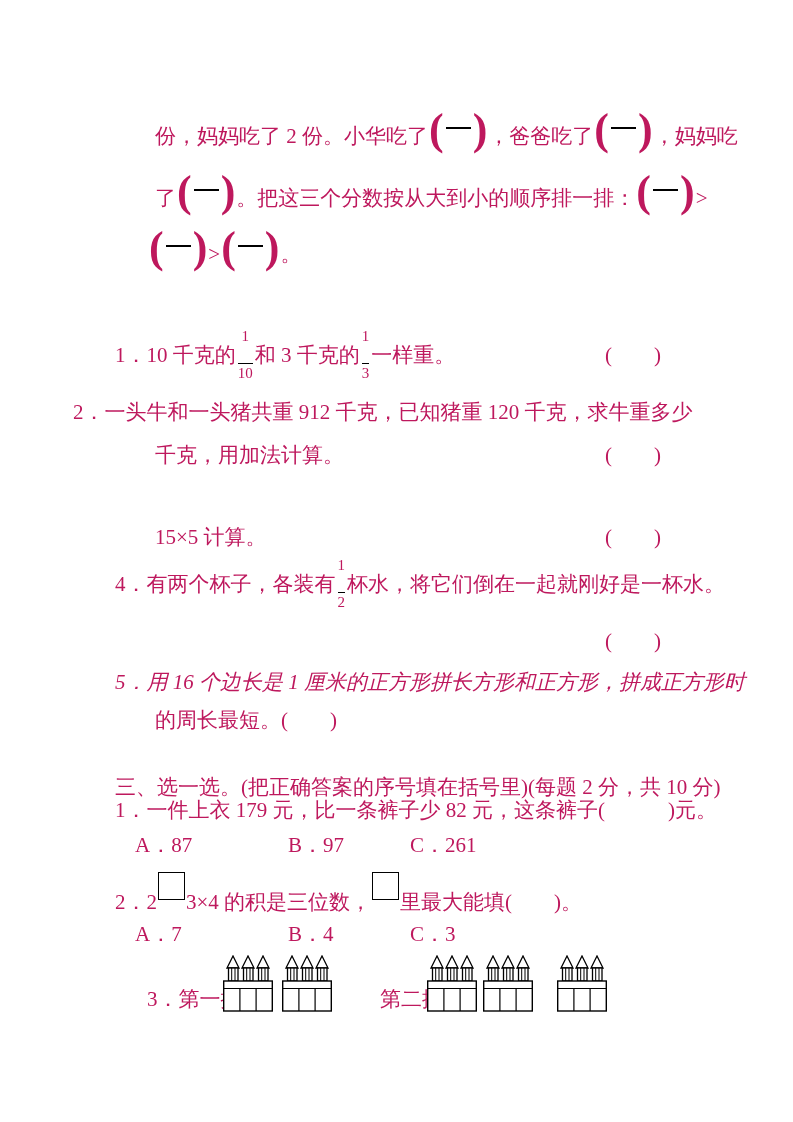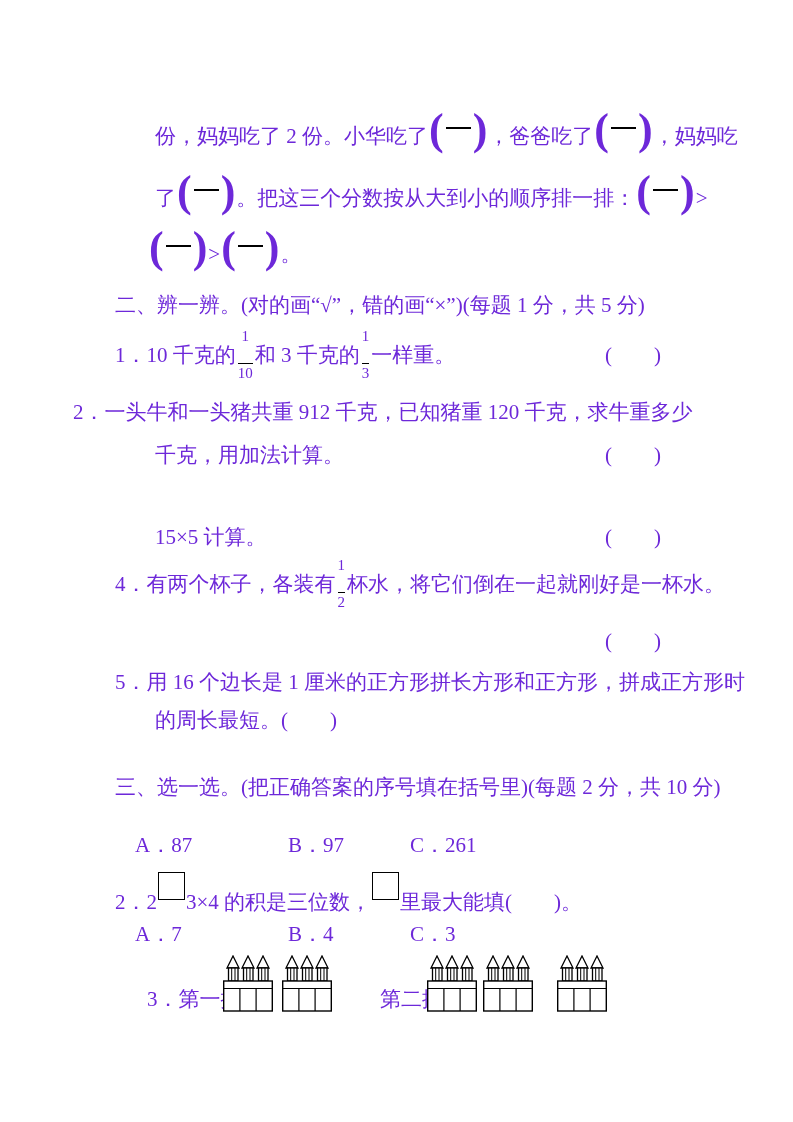--- a/index.html
+++ b/index.html
@@ -1,19 +1,19 @@
 <!DOCTYPE html>
 <html><head>
 <meta charset="utf-8">
 <style>
   * { margin:0; padding:0; box-sizing:border-box; }
   html,body { background:#ffffff; }
   .page {
     position:relative; width:793px; height:1122px;
-    background:#ffffff; color:#6d28d9;
+    background:#ffffff; color:#be185d;
     font-family:"Liberation Serif","DejaVu Serif",serif;
     font-size:21px; overflow:hidden;
   }
   .row { position:absolute; left:0; width:793px; line-height:30px; white-space:nowrap; }
   .flexline { display:flex; align-items:center; }
   .tlow { padding-top:12px; }
   
   .frac-blank { display:inline-flex; align-items:center; height:52px; margin:0 1px; }
   .fb-paren { font-size:44px; line-height:50px; font-weight:bold; }
   .fb-bar { display:inline-block; width:25px; border-top:2.2px solid #000; margin:0 2px; transform:translateY(-2px); }
@@ -82,21 +82,20 @@
       </span>
     <span class="tlow">&gt;</span>
     <span class="frac-blank">
         <span class="fb-paren">(</span>
         <span class="fb-bar"></span>
         <span class="fb-paren">)</span>
       </span>
     <span class="tlow">。</span>
   </div>
 
-  <div class="row" style="top:290px; padding-left:115px;">二、辨一辨。(对的画“√”，错的画“×”)(每题 1 分，共 5 分)</div>
 
   <div class="row flexline" style="top:332px; height:46px; padding-left:115px;">
     <span>1．10 千克的</span>
     <span class="sfrac">
         <span class="num">1</span>
         <span class="den">10</span>
       </span>
     <span>和 3 千克的</span>
     <span class="sfrac">
         <span class="num">1</span>
@@ -122,25 +121,26 @@
     <span class="sfrac">
         <span class="num">1</span>
         <span class="den">2</span>
       </span>
     <span>杯水，将它们倒在一起就刚好是一杯水。</span>
   </div>
   <div class="row" style="top:626px;">
     <span class="ans" style="top:0;">(　　)</span>
   </div>
 
-  <div class="row" style="top:667px; padding-left:115px;">5．用 16 个边长是 1 厘米的正方形拼长方形和正方形，拼成正方形时</div>
+  <div class="row" style="top:667px; padding-left:115px;font-style:italic;">5．用 16 个边长是 1 厘米的正方形拼长方形和正方形，拼成正方形时</div>
   <div class="row" style="top:705px; padding-left:155px;">的周长最短。(　　)</div>
 
   <div class="row" style="top:772px; padding-left:115px;">三、选一选。(把正确答案的序号填在括号里)(每题 2 分，共 10 分)</div>
 
+  <div class="row" style="top:795px; padding-left:115px;">1．一件上衣 179 元，比一条裤子少 82 元，这条裤子(　　　)元。</div>
   <div class="row" style="top:830px;">
     <span class="opt optA">A．87</span>
     <span class="opt optB">B．97</span>
     <span class="opt optC">C．261</span>
   </div>
 
   <div class="row" style="top:881px; padding-left:115px;">
     <span>2．2</span><span class="blank-square"></span><span>3×4 的积是三位数，</span><span class="blank-square"></span><span>里最大能填(　　)。</span>
   </div>
   <div class="row" style="top:919px;">

